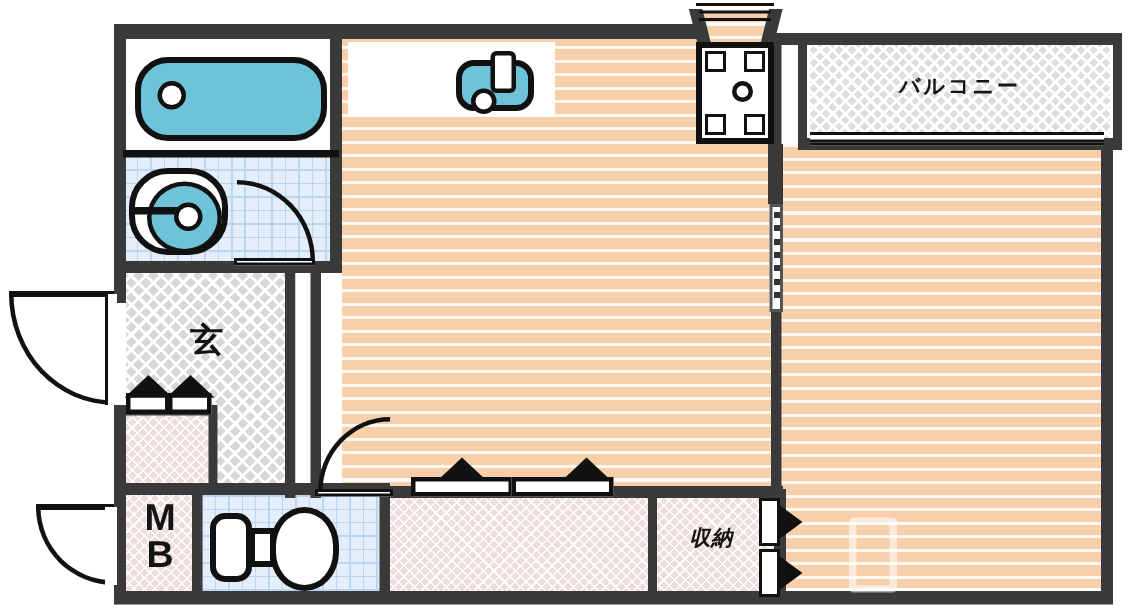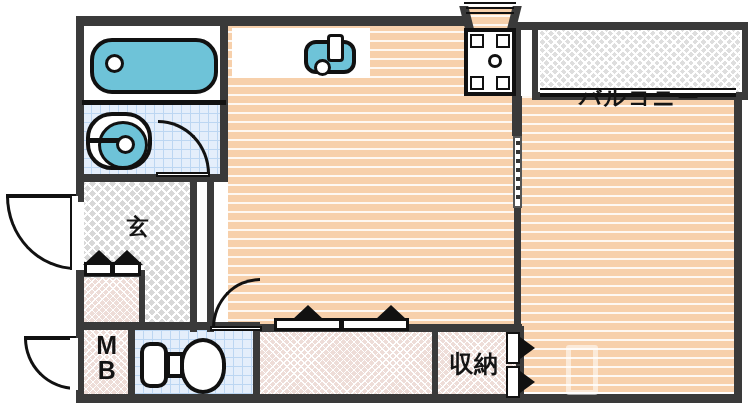--- a/index.html
+++ b/index.html
@@ -34,26 +34,26 @@
 
   
   .wall{background:#3a3a3a;}
   .wall-thin{background:#111111;}
 
   
   .lbl{color:#141414;font-weight:700;text-align:center;white-space:nowrap;
        line-height:1.06;letter-spacing:.5px;}
   .lbl-dk{font-size:31px;}
   .lbl-room{font-size:29px;}
-  .lbl-balcony{font-size:22px;letter-spacing:2px;margin-top:36px;}
+  .lbl-balcony{font-size:14px;letter-spacing:2px;}
   .lbl-genkan{font-size:22px;}
   .lbl-sb{font-size:25px;}
   .lbl-mb{font-size:25px;line-height:1.0;}
   .lbl-cl{font-size:26px;letter-spacing:5px;}
-  .lbl-storage{font-size:24px;}
+  .lbl-storage{font-size:14px;font-style:italic;}
 
   
   .tub{border:4px solid #111;border-radius:22px;background:#6ec3d8;}
   .tub-drain{position:absolute;width:13px;height:13px;border:3px solid #111;
     border-radius:50%;background:#fff;}
   .basin-outer{border:4px solid #111;border-radius:26px;background:#fff;}
   .basin-inner{position:absolute;border:3px solid #111;border-radius:50%;
     background:#6ec3d8;}
   .basin-knob{position:absolute;width:13px;height:13px;border:3px solid #111;
     border-radius:50%;background:#fff;}

